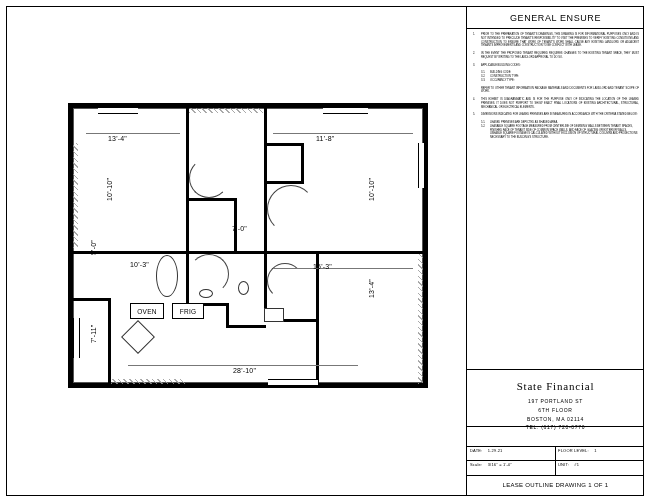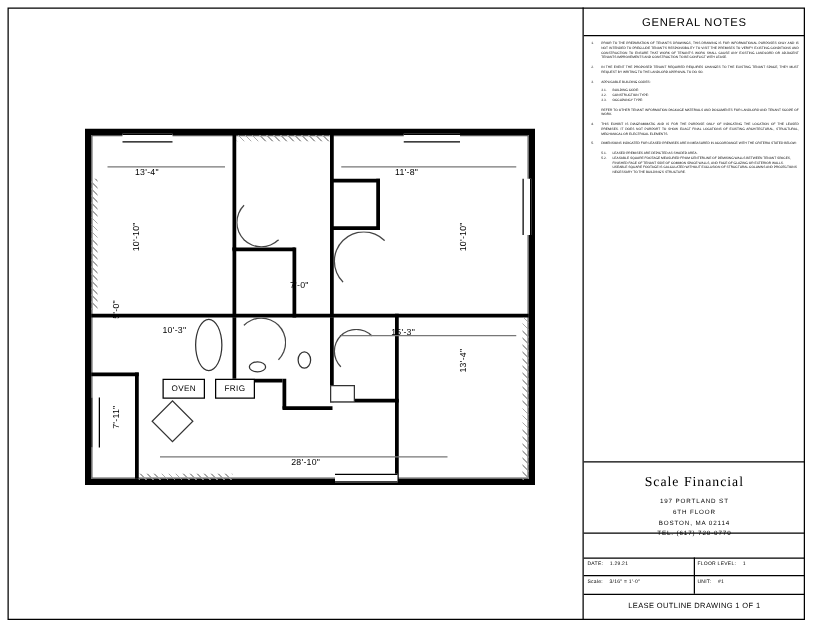--- a/index.html
+++ b/index.html
@@ -316,21 +316,21 @@
     <div class="dimtxt" style="left:62px; top:158px;">10'-3"</div>
     <div class="dimtxt" style="left:245px; top:160px;">15'-3"</div>
     <div class="dimtxt vert" style="left:22px; top:152px;">5'-0"</div>
     <div class="dimtxt vert" style="left:300px; top:195px;">13'-4"</div>
     <div class="dimtxt vert" style="left:22px; top:240px;">7'-11"</div>
     <div class="dimtxt" style="left:165px; top:264px;">28'-10"</div>
 
   </div>
 
   <div class="notes-panel">
-    <div class="notes-title">GENERAL NOTES</div>
+    <div class="notes-title">GENERAL ENSURE</div>
     <div class="notes-title-rule"></div>
     <div class="notes-body">
 
       <div class="note">
         <div class="num">1.</div>
         <div class="txt">PRIOR TO THE PREPARATION OF TENANT'S DRAWINGS, THIS DRAWING IS FOR INFORMATIONAL PURPOSES ONLY AND IS NOT INTENDED TO PRECLUDE TENANT'S RESPONSIBILITY TO VISIT THE PREMISES TO VERIFY EXISTING CONDITIONS AND CONSTRUCTION TO ENSURE THAT WORK OF TENANT'S WORK SHALL CAUSE ANY EXISTING LANDLORD OR ADJACENT TENANTS IMPROVEMENTS AND CONSTRUCTION TO BE CONFLICT WITH LEASE.</div>
       </div>
 
       <div class="note">
         <div class="num">2.</div>
@@ -374,21 +374,21 @@
         <div class="num">5.2.</div>
         <div class="txt">LEASABLE SQUARE FOOTAGE MEASURED FROM CENTERLINE OF DEMISING WALLS BETWEEN TENANT SPACES, FINISHED FACE OF TENANT SIDE OF COMMON SPACE WALLS, AND FACE OF GLAZING OR EXTERIOR WALLS. USEABLE SQUARE FOOTAGE IS CALCULATED WITHOUT EXCLUSION OF STRUCTURAL COLUMNS AND PROJECTIONS NECESSARY TO THE BUILDING'S STRUCTURE.</div>
       </div>
 
     </div>
   </div>
 
   <div class="tb-rule" style="top:369px;"></div>
 
   <div class="tb-company">
-    <div class="name">Scale Financial</div>
+    <div class="name">State Financial</div>
     <div class="addr">197 PORTLAND ST</div>
     <div class="addr">6TH FLOOR</div>
     <div class="addr">BOSTON, MA 02114</div>
     <div class="addr">TEL. (617) 720-0770</div>
   </div>
 
   <div class="tb-rule" style="top:426px;"></div>
   <div class="tb-rule" style="top:446px;"></div>
 
   <div class="tb-grid">

